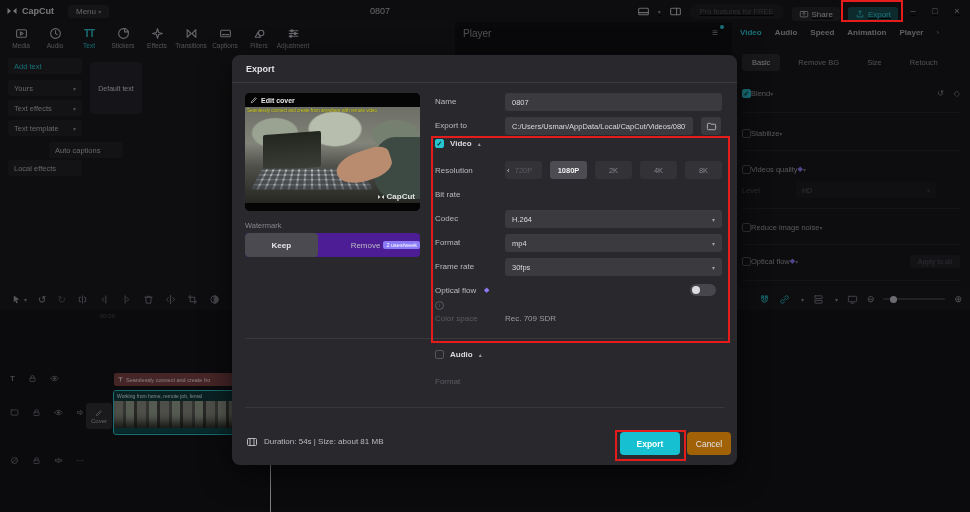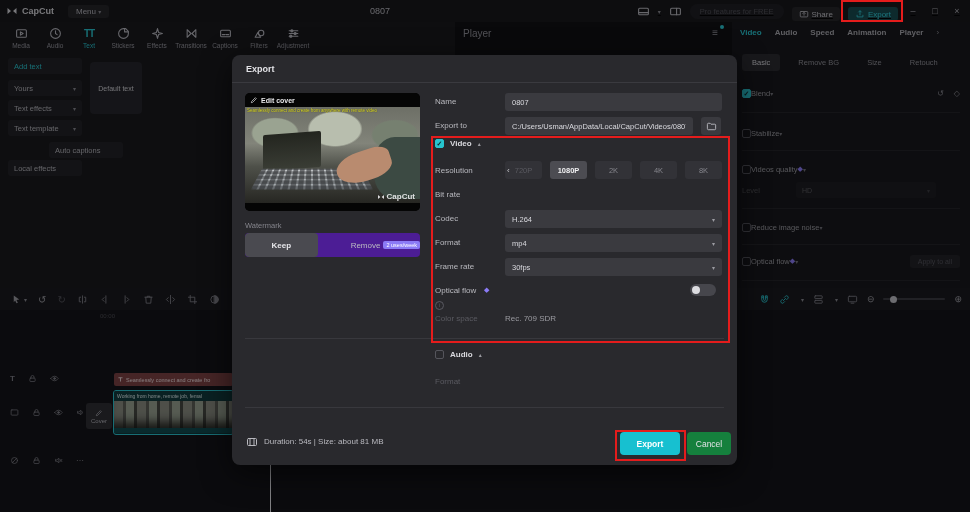--- a/index.html
+++ b/index.html
@@ -120,21 +120,21 @@
   .chip.first{color:#5a5a61;}
   .dlg-select{position:absolute;left:273px;width:217px;height:18px;background:#3a3a3f;border-radius:3px;display:flex;align-items:center;padding:0 7px;font-size:7.5px;color:#d9d9de;}
   .dlg-select .caret{margin-left:auto;font-size:6px;color:#9b9ba1;}
   .dlg-select.dimmed{opacity:.4;}
   .toggle{position:absolute;left:458px;top:229px;width:26px;height:12px;background:#46464c;border-radius:6px;}
   .toggle .knob{position:absolute;left:2px;top:2px;width:8px;height:8px;border-radius:50%;background:#dcdce0;}
   .info-ico{position:absolute;left:203px;top:246px;width:9px;height:9px;border:1px solid #5a5a61;border-radius:50%;color:#5a5a61;font-size:6px;line-height:7px;text-align:center;}
   .dlg-div{position:absolute;left:13px;width:479px;height:1px;background:#38383d;}
   .ftr-sum{position:absolute;left:32px;top:382px;font-size:8px;color:#b9b9bf;}
   .btn-export{position:absolute;left:388px;top:377px;width:60px;height:23px;background:#17c0d0;border:none;border-radius:4px;color:#ffffff;font-size:8.5px;font-weight:bold;}
-  .btn-cancel{position:absolute;left:455px;top:377px;width:44px;height:23px;background:#15803d;border:none;border-radius:4px;color:#e2e2e6;font-size:8.5px;}
+  .btn-cancel{position:absolute;left:455px;top:377px;width:44px;height:23px;background:#a16207;border:none;border-radius:4px;color:#e2e2e6;font-size:8.5px;}
   
   .redbox{border:2px solid #e41c1c;z-index:20;}
 </style>
 </head>
 <body>
 
 <div id="stage">
 
   <div id="titlebar" class="abs">
     <svg class="abs" width="12" height="12" viewBox="0 0 24 24" style="left:6px;top:5px;">

